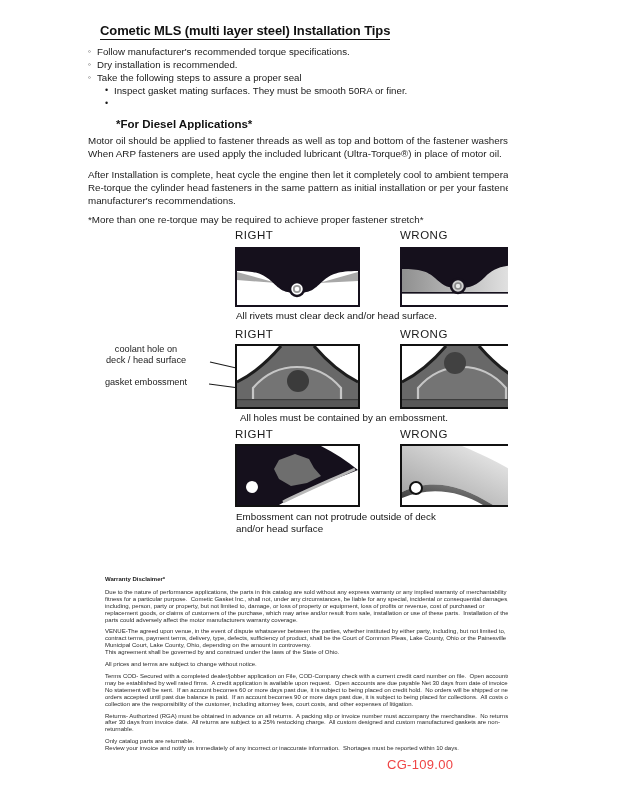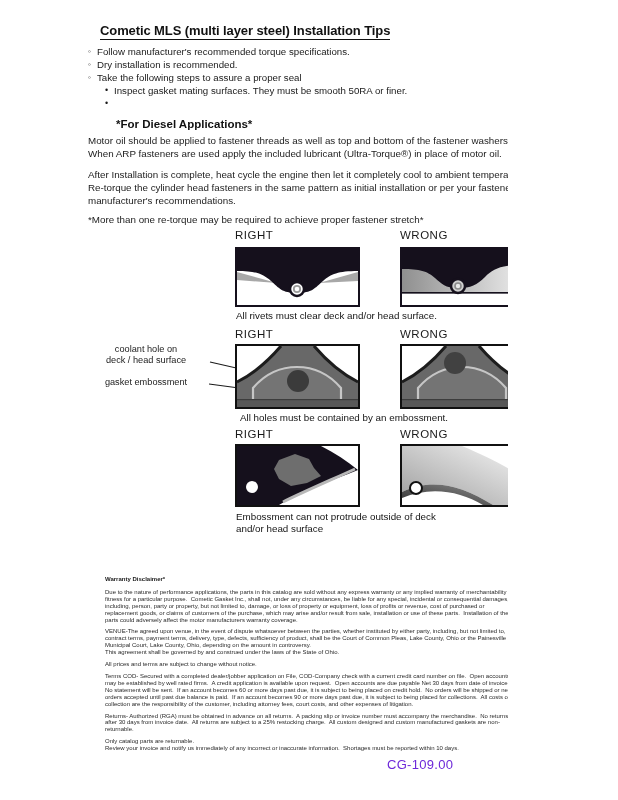--- a/index.html
+++ b/index.html
@@ -22,21 +22,21 @@
   .p1{left:88px;top:134px;}
   .p2{left:88px;top:168px;}
   .note{left:88px;top:213px;}
   .fig-label{width:125px;text-align:left;font-size:11.5px;letter-spacing:0.5px;color:#1b1b1b;}
   .fig-caption{font-size:9.8px;color:#141414;white-space:pre-wrap;line-height:12px;}
   .fig-box{display:block;}
   .ann{font-size:9.2px;line-height:10.5px;text-align:center;width:122px;color:#1b1b1b;}
   .legal{left:105px;top:576px;width:414px;font-size:6px;line-height:6.9px;color:#2a2a2a;}
   .legal p{margin:0 0 5px 0;white-space:pre-wrap;}
   .legal .lg-head{font-weight:bold;margin-bottom:6px;color:#1a1a1a;}
-  .footer-code{left:387px;top:757px;font-size:13px;letter-spacing:0.3px;color:#6d28d9;}
+  .footer-code{left:387px;top:757px;font-size:13px;letter-spacing:0.3px;color:#ef4444;}
   svg{display:block;}
 </style>
 </head>
 <body>
 
 <div class="page">
 
   <div class="abs title">Cometic MLS (multi layer steel) Installation Tips</div>
 
   <div class="abs bullets">

